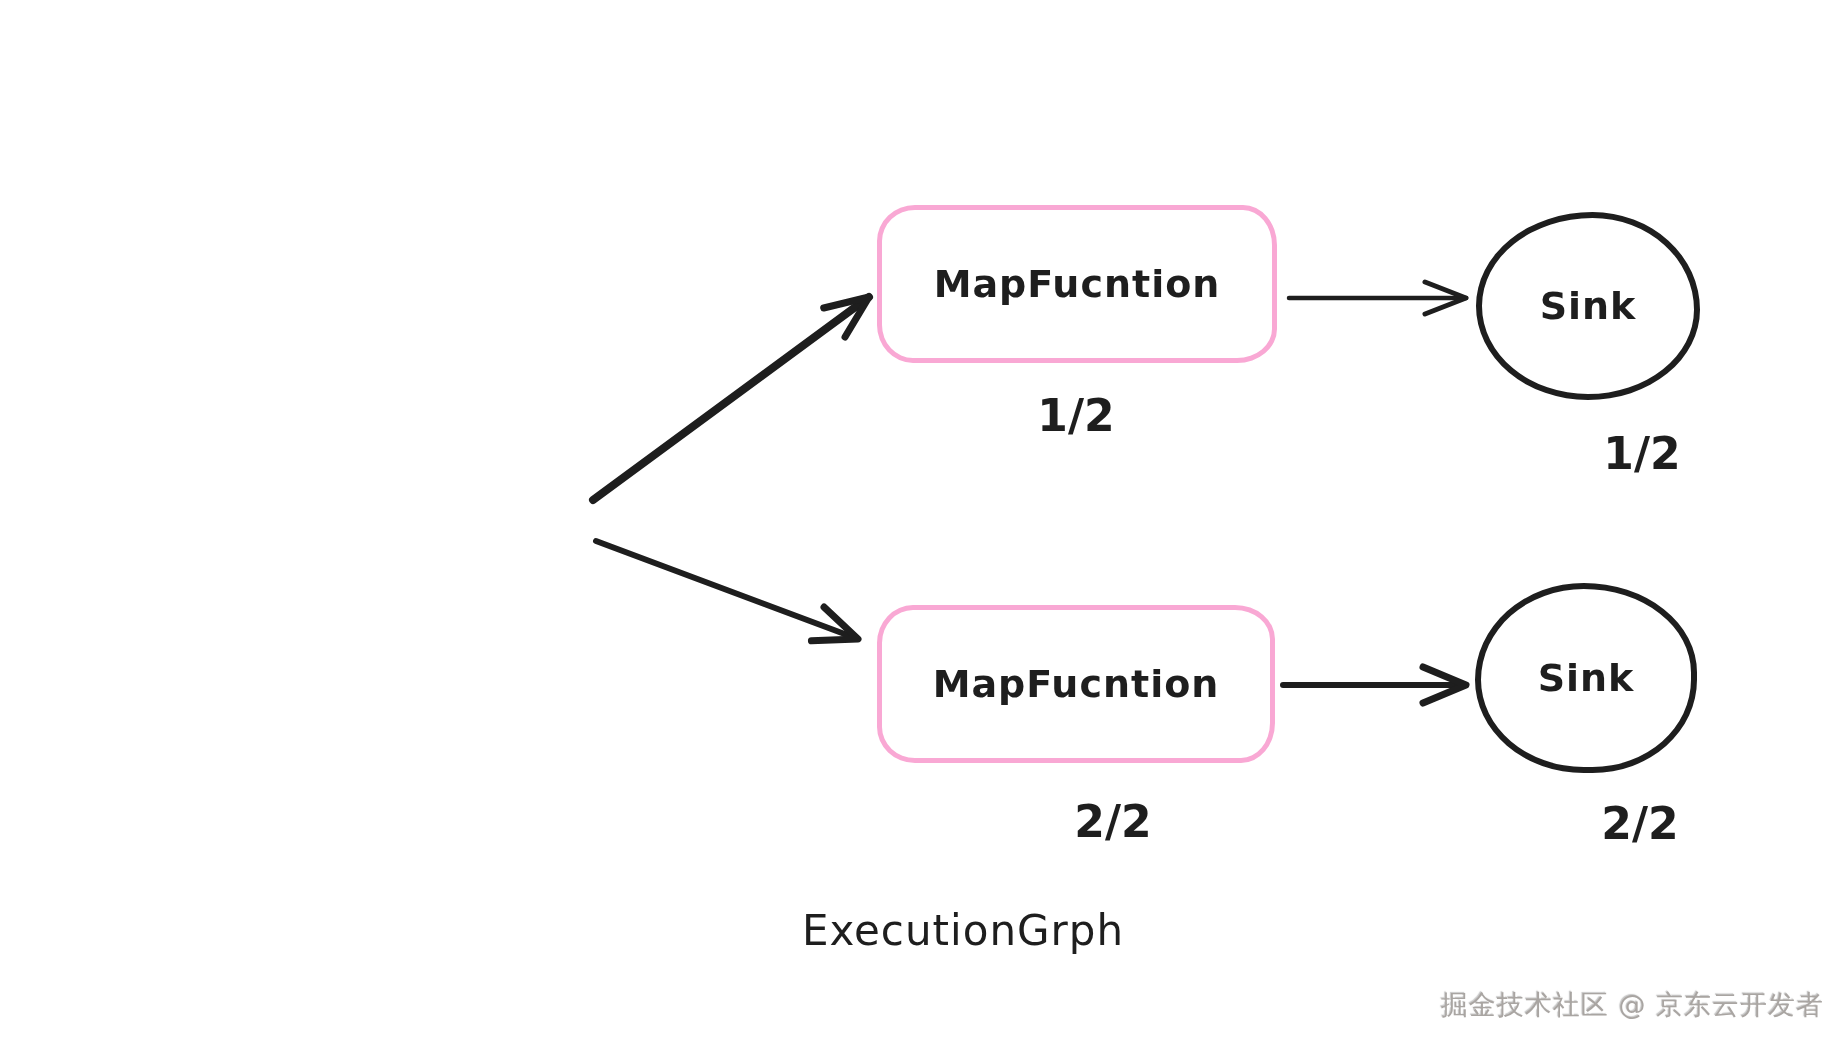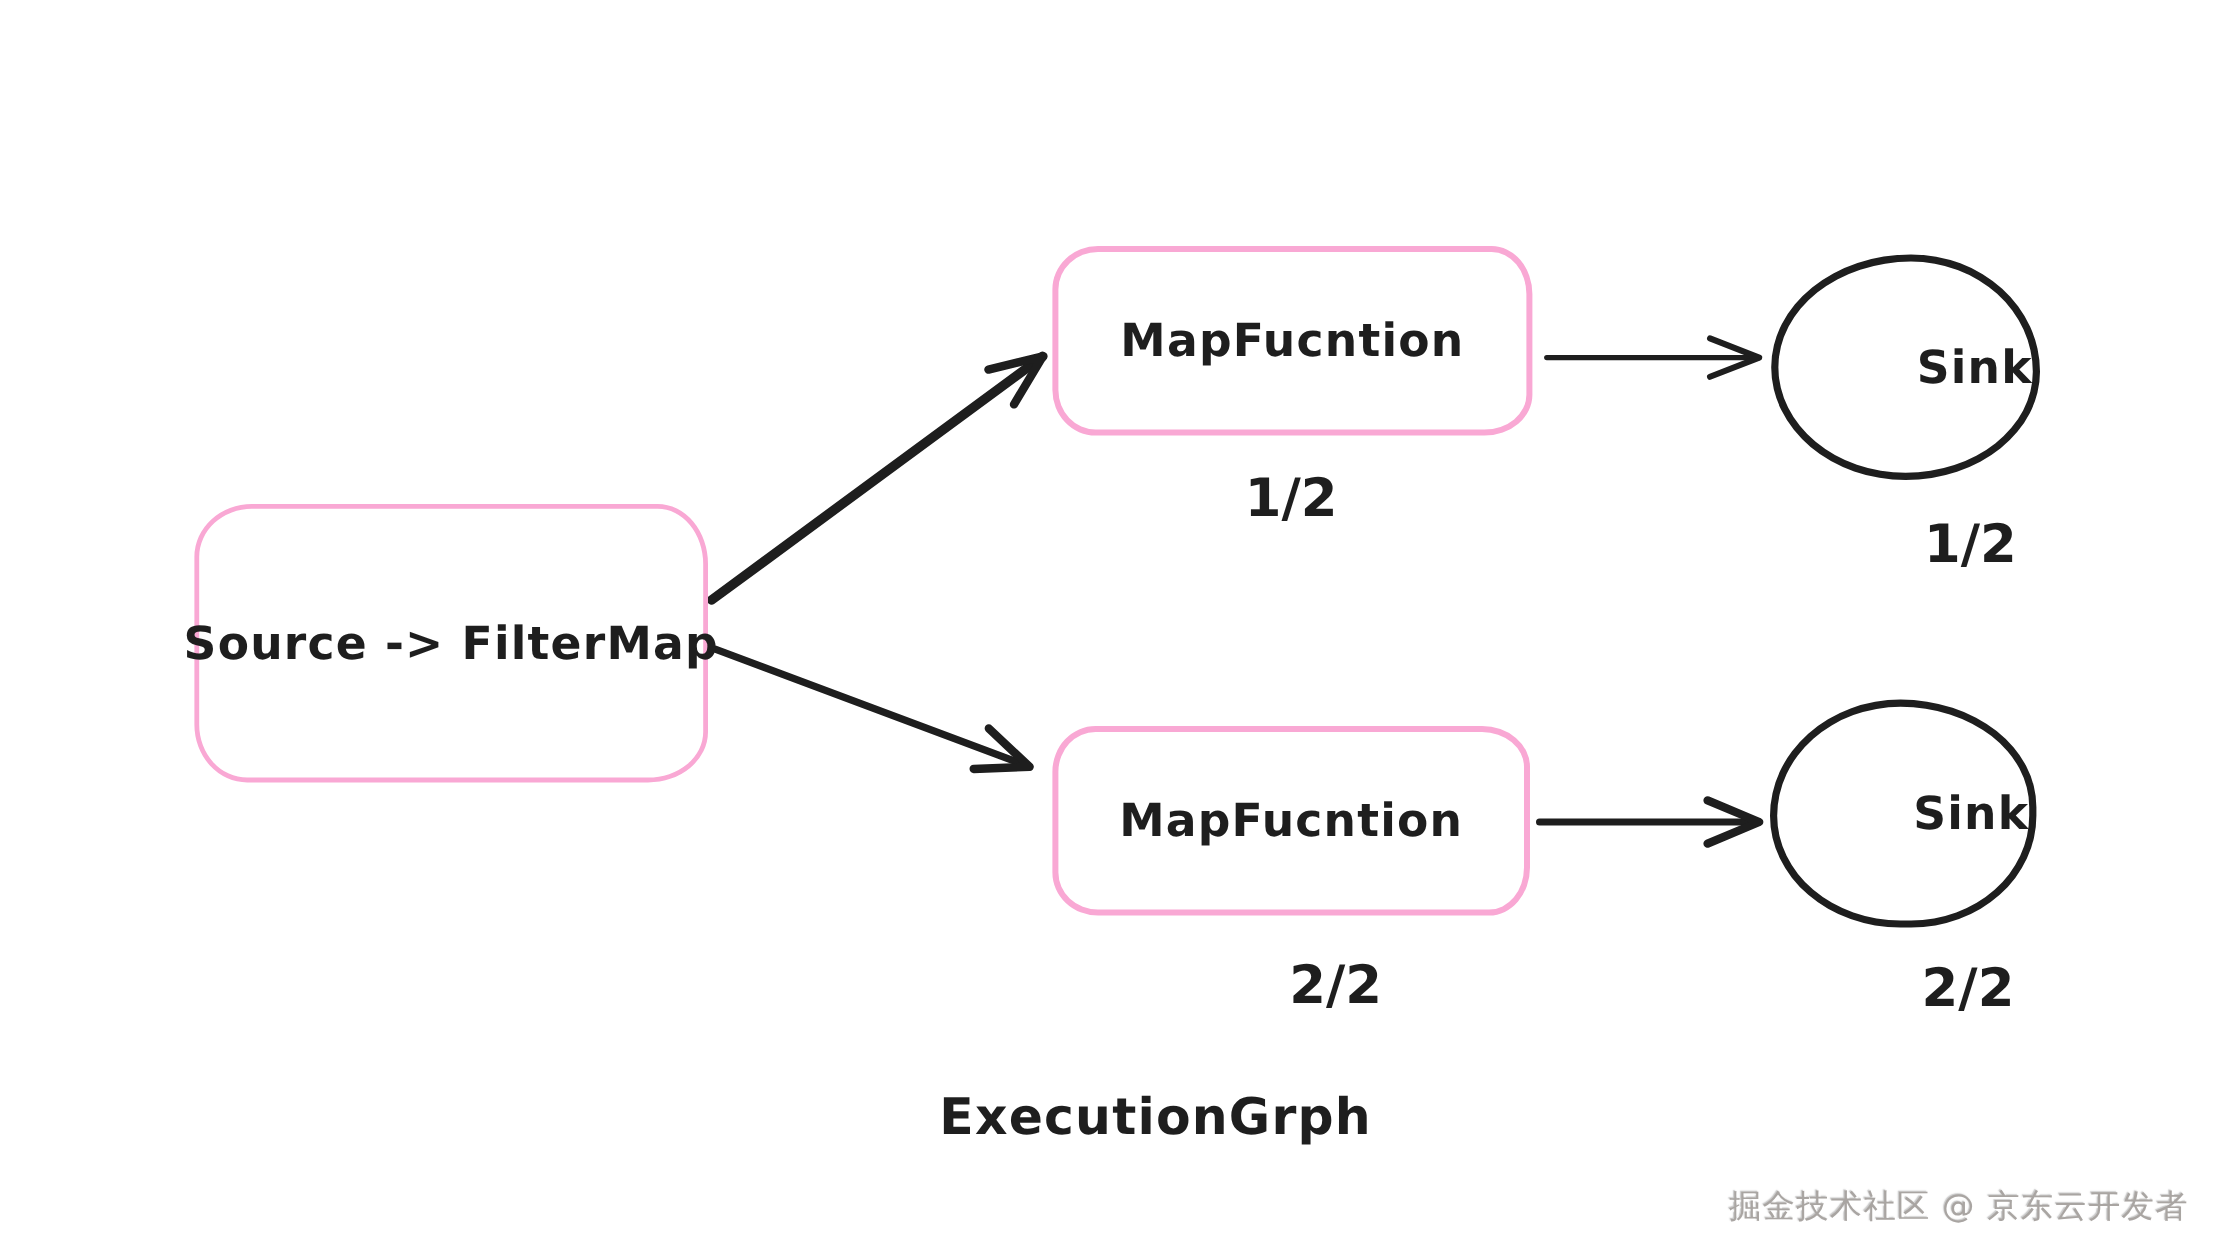--- a/index.html
+++ b/index.html
@@ -37,21 +37,20 @@
     font-weight: 600;
     letter-spacing: 1px;
     white-space: nowrap;
   }
   .rect-node {
     border: 4px solid #f9a8d4;
   }
   .ellipse-node {
     border: 6px solid #1e1e1e;
     border-radius: 50%;
-    justify-content: flex-end;
   }
   .node-source {
     left: 162px;
     top: 420px;
     width: 428px;
     height: 232px;
     border-radius: 48px 42px 50px 44px / 44px 50px 42px 48px;
   }
   .node-map-top {
     left: 877px;
@@ -96,21 +95,21 @@
   .label-sink-top   { left: 1572px; top: 428px; }
   .label-map-bottom { left: 1043px; top: 796px; }
   .label-sink-bottom{ left: 1570px; top: 798px; }
   .diagram-caption {
     position: absolute;
     left: 743px;
     top: 906px;
     width: 440px;
     text-align: center;
     font-size: 42px;
-    font-weight: 700;
+    font-weight: 400;
     letter-spacing: 1px;
     color: #1e1e1e;
     white-space: nowrap;
   }
   .watermark {
     position: absolute;
     right: 24px;
     top: 987px;
     font-size: 27px;
     font-weight: 400;
@@ -133,23 +132,20 @@
       <marker id="arrow-light" viewBox="0 0 54 48" refX="49" refY="24" markerWidth="54" markerHeight="48" markerUnits="userSpaceOnUse" orient="auto">
         <path d="M8,8 L49,24 L8,40" fill="none" stroke="#1e1e1e" stroke-width="5" stroke-linecap="round" stroke-linejoin="round"></path>
       </marker>
     </defs>
     <line x1="593" y1="500" x2="869" y2="297" stroke="#1e1e1e" stroke-width="8" stroke-linecap="round" marker-end="url(#arrow-heavy)"></line>
     <line x1="596" y1="541" x2="858" y2="639" stroke="#1e1e1e" stroke-width="6" stroke-linecap="round" marker-end="url(#arrow-heavy)"></line>
     <line x1="1289" y1="298" x2="1466" y2="298" stroke="#1e1e1e" stroke-width="4.5" stroke-linecap="round" marker-end="url(#arrow-light)"></line>
     <line x1="1283" y1="685" x2="1466" y2="685" stroke="#1e1e1e" stroke-width="6" stroke-linecap="round" marker-end="url(#arrow-heavy)"></line>
   </svg>
 
-  <div class="node rect-node node-source">
-    <span class="node-label">Source -&gt; FilterMap</span>
-  </div>
 
   <div class="node rect-node node-map-top">
     <span class="node-label">MapFucntion</span>
   </div>
 
   <div class="node rect-node node-map-bottom">
     <span class="node-label">MapFucntion</span>
   </div>
 
   <div class="node ellipse-node node-sink-top">

